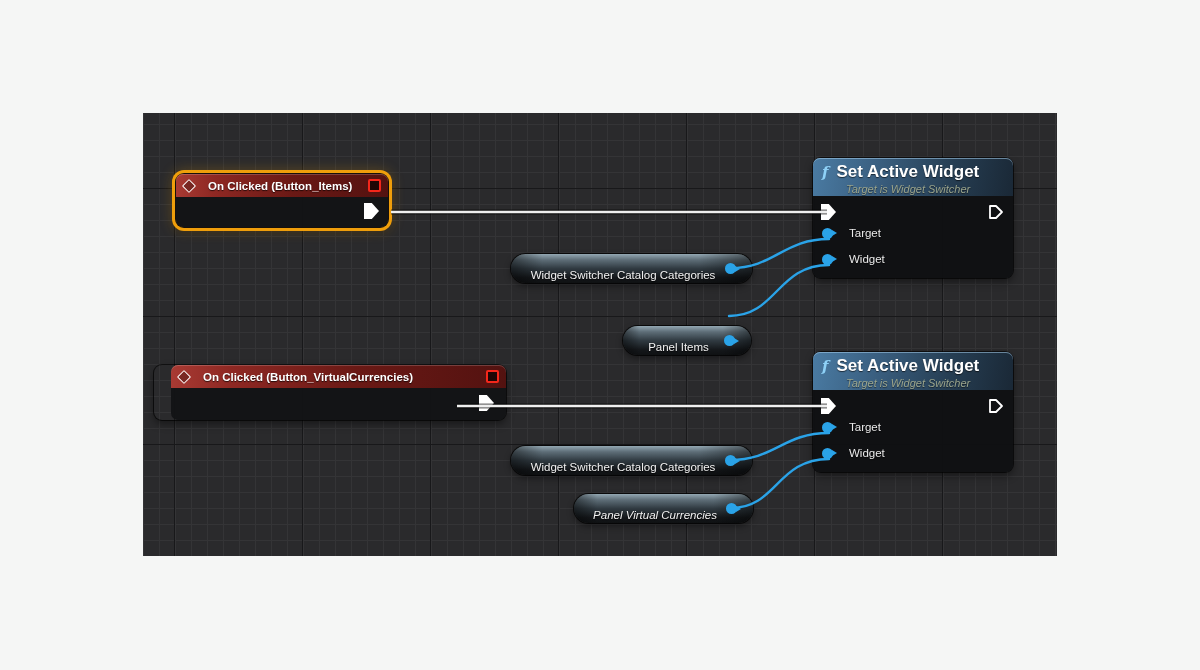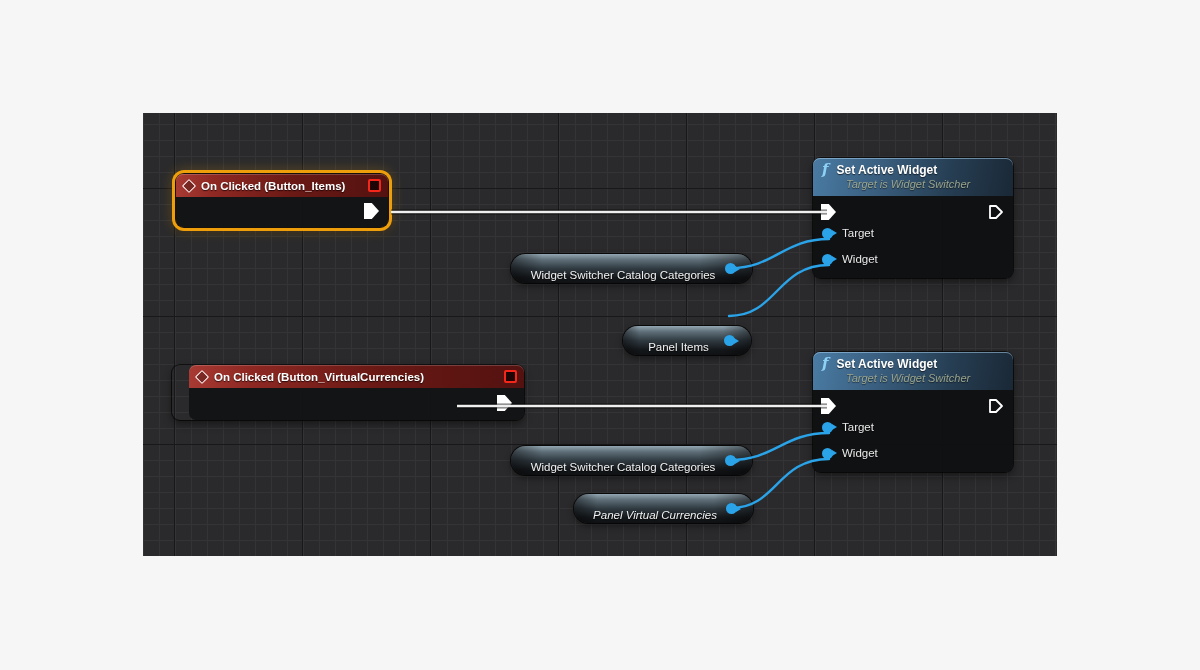--- a/index.html
+++ b/index.html
@@ -18,21 +18,21 @@
 
   .wires{position:absolute;left:0;top:0;z-index:30;pointer-events:none;}
 
   
   .node{position:absolute;z-index:10;border-radius:8px;
     box-shadow:0 0 0 1px rgba(0,0,0,.65),0 4px 9px rgba(0,0,0,.45);}
   .node.selected{box-shadow:0 0 0 1px #17100a,0 0 0 4px #ef9e0b,
     0 0 14px 3px rgba(239,158,11,.30),0 4px 9px rgba(0,0,0,.45);}
 
   
-  .event-title{height:23px;display:flex;align-items:center;gap:7px;padding:0 7px 0 8px;
+  .event-title{height:23px;display:flex;align-items:center;gap:14px;padding:0 7px 0 8px;
     border-radius:7px 7px 0 0;
     background:linear-gradient(to right,#a83a33 0%,#8e2823 18%,#6a1915 55%,#531210 100%);
     box-shadow:inset 0 1px 0 rgba(255,255,255,.18);}
   .event-title .label{color:#fff;font-size:11.5px;font-weight:bold;
     text-shadow:0 1px 1px rgba(0,0,0,.7);white-space:nowrap;}
   .event-body{position:relative;height:calc(100% - 23px);
     background:rgba(18,19,21,.95);border-radius:0 0 7px 7px;}
   .diamond{width:8px;height:8px;border:1.5px solid #fff;transform:rotate(45deg);
     background:rgba(0,0,0,.25);border-radius:1px;flex:0 0 auto;}
   .delegate{width:9px;height:9px;border:2px solid #f5271b;border-radius:2px;
@@ -43,25 +43,25 @@
     clip-path:polygon(0 0,52% 0,100% 50%,52% 100%,0 100%);}
   .exec-hollow{position:absolute;width:16px;height:16px;}
 
   
   .fn-head{height:38px;border-radius:7px 7px 0 0;padding:4px 8px 0 9px;box-sizing:border-box;
     background:linear-gradient(100deg,#4a7ba3 0%,#3a5f80 32%,#263e53 68%,#1a2836 100%);
     box-shadow:inset 0 1px 0 rgba(165,205,235,.55);}
   .fn-title-row{display:flex;align-items:baseline;gap:8px;}
   .fn-icon{font-family:"DejaVu Serif",serif;font-style:italic;font-weight:bold;
     color:#8ed1f7;font-size:15px;line-height:14px;}
-  .fn-title{color:#fff;font-size:12px;font-weight:bold;text-shadow:0 1px 1px rgba(0,0,0,.6);white-space:nowrap;}
+  .fn-title{color:#fff;font-size:17px;font-weight:bold;text-shadow:0 1px 1px rgba(0,0,0,.6);white-space:nowrap;}
   .fn-sub{color:#9aa48c;font-size:11px;font-style:italic;margin:1px 0 0 24px;
     text-shadow:0 1px 1px rgba(0,0,0,.5);white-space:nowrap;}
   .fn-body{position:relative;height:82px;background:rgba(15,17,19,.97);border-radius:0 0 7px 7px;}
-  .pin-row{position:absolute;left:9px;display:flex;align-items:center;gap:9px;height:14px;}
+  .pin-row{position:absolute;left:9px;display:flex;align-items:center;gap:16px;height:14px;}
   .pin-row .pin-label{color:#e9e9e9;font-size:11.5px;text-shadow:0 1px 1px rgba(0,0,0,.7);}
 
   
   .pin-dot{position:relative;width:11px;height:11px;border-radius:50%;
     background:#2aa3e8;flex:0 0 auto;}
   .pin-dot::after{content:'';position:absolute;left:10px;top:2.5px;
     border-left:5px solid #2aa3e8;border-top:3px solid transparent;border-bottom:3px solid transparent;}
 
   
   .var-node{position:absolute;z-index:10;height:29px;border-radius:15px;
@@ -83,21 +83,21 @@
     <div class="event-title">
       <span class="diamond"></span>
       <span class="label">On Clicked (Button_Items)</span>
       <span class="delegate"></span>
     </div>
     <div class="event-body">
       <span class="exec-filled" style="right:9px;top:6px;"></span>
     </div>
   </div>
 
-  <div class="node" style="left:29px;top:252px;width:335px;height:55px;padding-left:17px;">
+  <div class="node" style="left:11px;top:252px;width:335px;height:55px;padding-left:17px;">
     <div class="event-title">
       <span class="diamond"></span>
       <span class="label">On Clicked (Button_VirtualCurrencies)</span>
       <span class="delegate"></span>
     </div>
     <div class="event-body">
       <span class="exec-filled" style="right:12px;top:7px;"></span>
     </div>
   </div>
 

